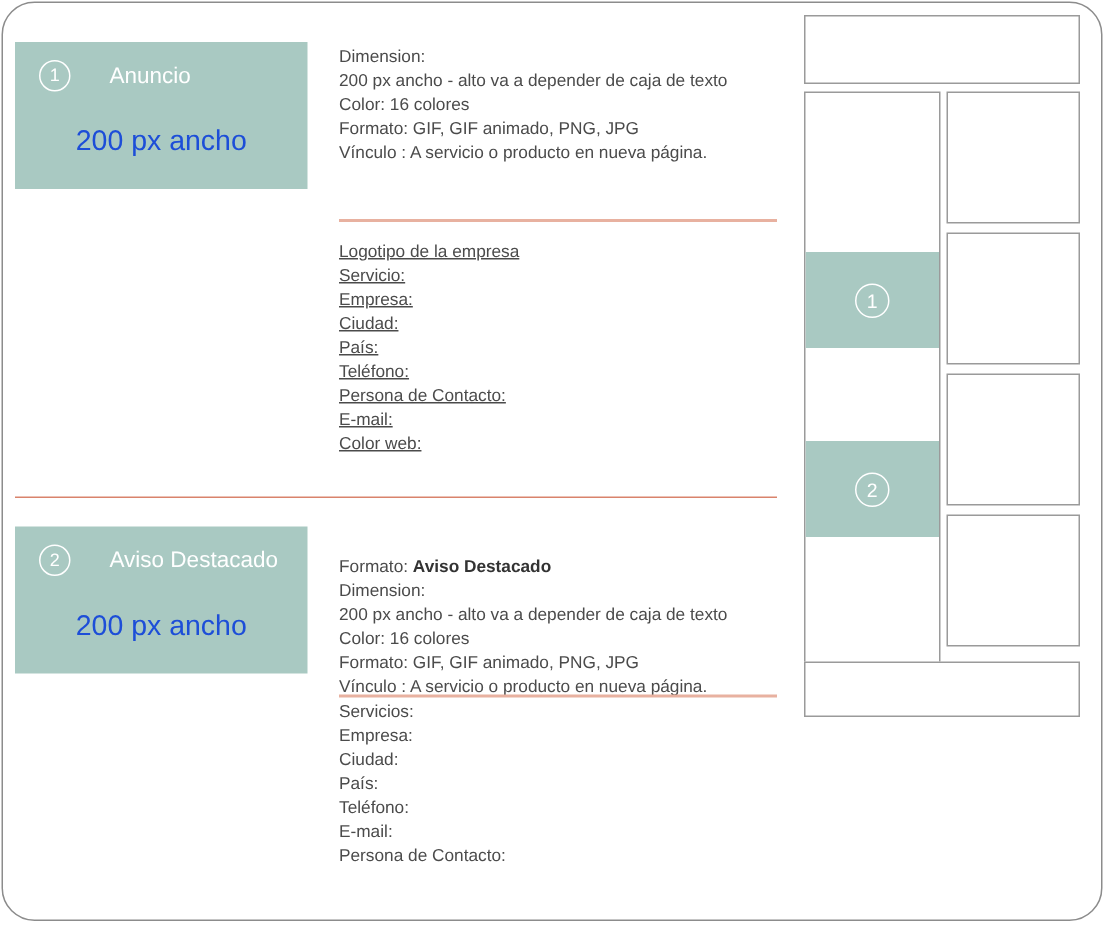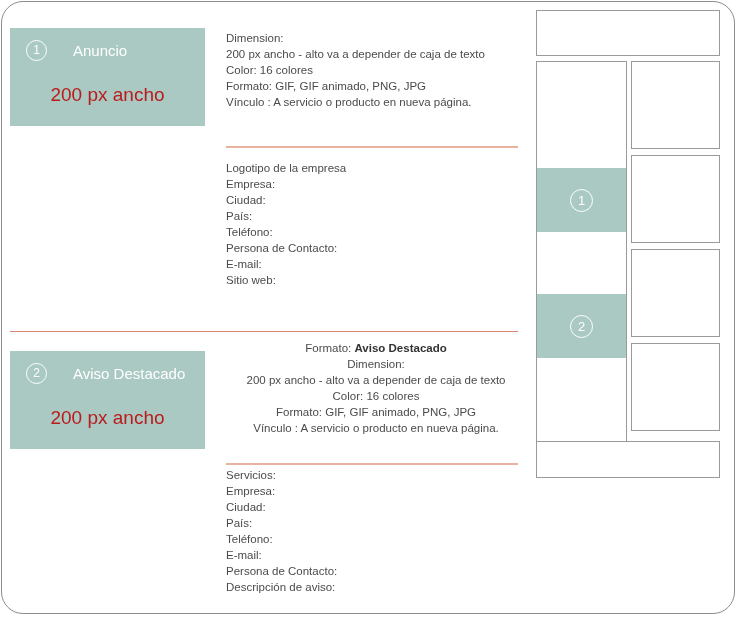--- a/index.html
+++ b/index.html
@@ -58,21 +58,21 @@
     font-size: 15px;
     margin-left: 26px;
     white-space: nowrap;
   }
   .swatch-sub {
     position: absolute;
     left: 0;
     right: 0;
     top: 56px;
     text-align: center;
-    color: #b91c1c;
+    color: #1d4ed8;
     font-size: 19px;
   }
 
   
   .textcol {
     position: absolute;
     color: #4b4b4b;
     font-size: 11.5px;
     line-height: 16px;
   }
@@ -143,61 +143,61 @@
   <div class="textcol" style="left:226px; top:30px; width:300px;">
     <div class="ln"><span>Dimension:</span></div>
     <div class="ln"><span>200 px ancho - alto va a depender de caja de texto</span></div>
     <div class="ln"><span>Color: 16 colores</span></div>
     <div class="ln"><span>Formato: GIF, GIF animado, PNG, JPG</span></div>
     <div class="ln"><span>Vínculo : A servicio o  producto en  nueva página.</span></div>
   </div>
 
   <div class="rule-short" style="left:226px; top:146px; width:292px;"></div>
 
-  <div class="textcol" style="left:226px; top:160px; width:300px;">
+  <div class="textcol" style="left:226px; top:160px; width:300px;text-decoration:underline;">
     <div class="ln">Logotipo de la empresa</div>
+    <div class="ln">Servicio:</div>
     <div class="ln">Empresa:</div>
     <div class="ln">Ciudad:</div>
     <div class="ln">País:</div>
     <div class="ln">Teléfono:</div>
     <div class="ln">Persona de Contacto:</div>
     <div class="ln">E-mail:</div>
-    <div class="ln">Sitio web:</div>
+    <div class="ln">Color web:</div>
   </div>
 
   <div class="rule-full" style="left:10px; top:331px; width:508px;"></div>
 
   <div class="swatch" style="left:10px; top:351px; width:195px; height:98px;">
     <div class="swatch-title-row">
       <span class="circle-num">2</span>
       <span class="swatch-title">Aviso Destacado</span>
     </div>
     <div class="swatch-sub">200 px ancho</div>
   </div>
 
-  <div class="textcol" style="left:226px; top:340px; width:300px;text-align:center;">
+  <div class="textcol" style="left:226px; top:370px; width:300px;">
     <div class="ln"><span>Formato: </span><b>Aviso Destacado</b></div>
     <div class="ln"><span>Dimension:</span></div>
     <div class="ln"><span>200 px ancho - alto va a depender de caja de texto</span></div>
     <div class="ln"><span>Color: 16 colores</span></div>
     <div class="ln"><span>Formato: GIF, GIF animado, PNG, JPG</span></div>
     <div class="ln"><span>Vínculo : A servicio o  producto en  nueva página.</span></div>
   </div>
 
   <div class="rule-short" style="left:226px; top:463px; width:292px;"></div>
 
   <div class="textcol" style="left:226px; top:467px; width:300px;">
     <div class="ln">Servicios:</div>
     <div class="ln">Empresa:</div>
     <div class="ln">Ciudad:</div>
     <div class="ln">País:</div>
     <div class="ln">Teléfono:</div>
     <div class="ln">E-mail:</div>
     <div class="ln">Persona de Contacto:</div>
-    <div class="ln">Descripción de aviso:</div>
   </div>
 
   <div>
 
     <div class="wf-box" style="left:536px; top:10px; width:184px; height:46px;"></div>
 
     <div class="wf-seg-wrap" style="left:536px; top:61px; width:91px; height:384px;">
       <div class="wf-seg" style="top:106px; height:64px;">
         <span class="wf-circle">1</span>
       </div>

